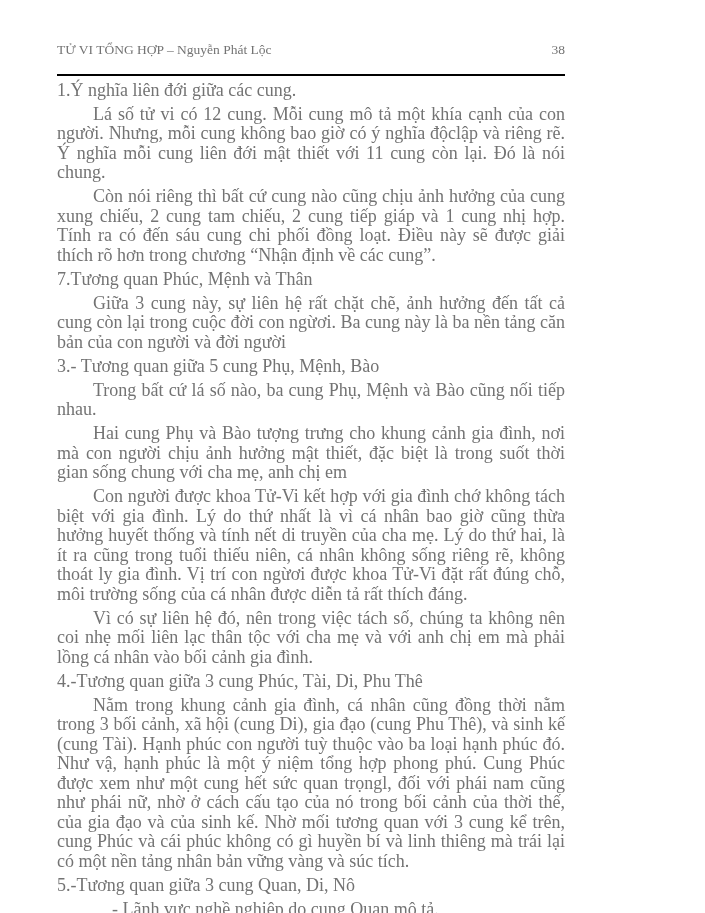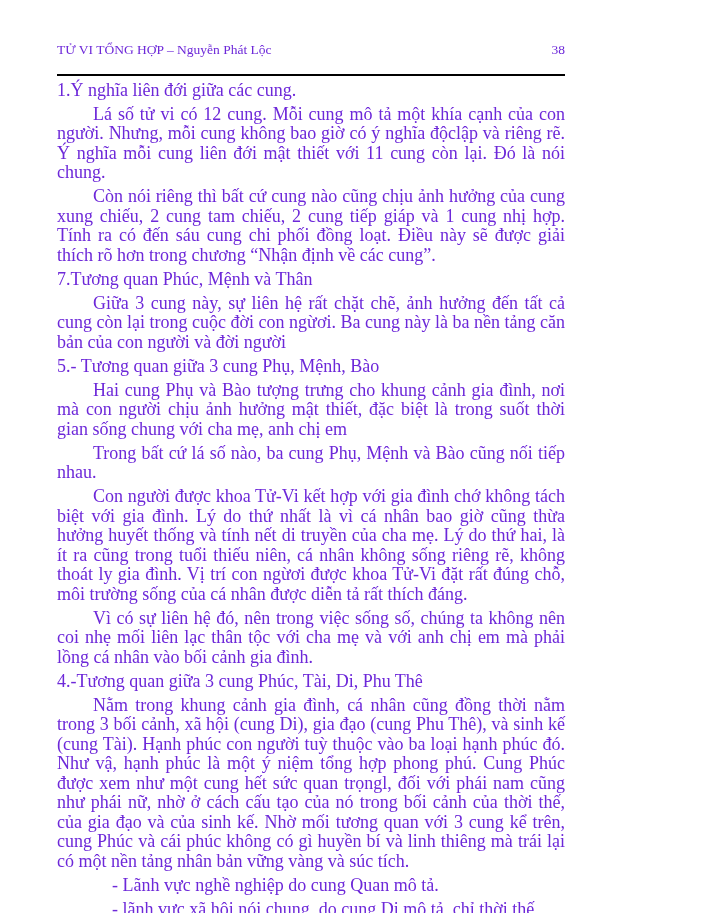--- a/index.html
+++ b/index.html
@@ -8,21 +8,21 @@
     background: #ffffff;
   }
   .page {
     position: relative;
     width: 625px;
     height: 913px;
     background: #ffffff;
     box-sizing: border-box;
     padding: 42px 60px 0 57px;
     font-family: "Liberation Serif", "DejaVu Serif", serif;
-    color: #6d28d9;
+    color: #737373;
     overflow: hidden;
   }
   .page-header {
     display: flex;
     justify-content: space-between;
     align-items: baseline;
     font-size: 13.5px;
     line-height: 16px;
   }
   .header-rule {
@@ -60,24 +60,25 @@
   </header>
 
   <hr class="header-rule">
 
   <main class="page-body">
     <p class="heading">1.Ý nghĩa liên đới giữa các cung.</p>
     <p class="para">Lá số tử vi có 12 cung. Mỗi cung mô tả một khía cạnh của con người. Nhưng, mỗi cung không bao giờ có ý nghĩa độclập và riêng rẽ. Ý nghĩa mỗi cung liên đới mật thiết với 11 cung còn lại. Đó là nói chung.</p>
     <p class="para">Còn nói riêng thì bất cứ cung nào cũng chịu ảnh hưởng của cung xung chiếu, 2 cung tam chiếu, 2 cung tiếp giáp và 1 cung nhị hợp. Tính ra có đến sáu cung chi phối đồng loạt. Điều này sẽ được giải thích rõ hơn trong chương “Nhận định về các cung”.</p>
     <p class="heading">7.Tương quan Phúc, Mệnh và Thân</p>
     <p class="para">Giữa 3 cung này, sự liên hệ rất chặt chẽ, ảnh hưởng đến tất cả cung còn lại trong cuộc đời con ngừơi. Ba cung này là ba nền tảng căn bản của con người và đời người</p>
-    <p class="heading">5.- Tương quan giữa 3 cung Phụ, Mệnh, Bào</p>
+    <p class="heading">3.- Tương quan giữa 5 cung Phụ, Mệnh, Bào</p>
+    <p class="para">Trong bất cứ lá số nào, ba cung Phụ, Mệnh và Bào cũng nối tiếp nhau.</p>
     <p class="para">Hai cung Phụ và Bào tượng trưng cho khung cảnh gia đình, nơi mà con người chịu ảnh hưởng mật thiết, đặc biệt là trong suốt thời gian sống chung với cha mẹ, anh chị em</p>
-    <p class="para">Trong bất cứ lá số nào, ba cung Phụ, Mệnh và Bào cũng nối tiếp nhau.</p>
     <p class="para">Con người được khoa Tử-Vi kết hợp với gia đình chớ không tách biệt với gia đình. Lý do thứ nhất là vì cá nhân bao giờ cũng thừa hưởng huyết thống và tính nết di truyền của cha mẹ. Lý do thứ hai, là ít ra cũng trong tuổi thiếu niên, cá nhân không sống riêng rẽ, không thoát ly gia đình. Vị trí con ngừơi được khoa Tử-Vi đặt rất đúng chỗ, môi trường sống của cá nhân được diễn tả rất thích đáng.</p>
-    <p class="para">Vì có sự liên hệ đó, nên trong việc sống số, chúng ta không nên coi nhẹ mối liên lạc thân tộc với cha mẹ và với anh chị em mà phải lồng cá nhân vào bối cảnh gia đình.</p>
+    <p class="para">Vì có sự liên hệ đó, nên trong việc tách số, chúng ta không nên coi nhẹ mối liên lạc thân tộc với cha mẹ và với anh chị em mà phải lồng cá nhân vào bối cảnh gia đình.</p>
     <p class="heading">4.-Tương quan giữa 3 cung Phúc, Tài, Di, Phu Thê</p>
     <p class="para">Nằm trong khung cảnh gia đình, cá nhân cũng đồng thời nằm trong 3 bối cảnh, xã hội (cung Di), gia đạo (cung Phu Thê), và sinh kế (cung Tài). Hạnh phúc con người tuỳ thuộc vào ba loại hạnh phúc đó. Như vậ, hạnh phúc là một ý niệm tổng hợp phong phú. Cung Phúc được xem như một cung hết sức quan trọngl, đối với phái nam cũng như phái nữ, nhờ ở cách cấu tạo của nó trong bối cảnh của thời thế, của gia đạo và của sinh kế. Nhờ mối tương quan với 3 cung kể trên, cung Phúc và cái phúc không có gì huyền bí và linh thiêng mà trái lại có một nền tảng nhân bản vững vàng và súc tích.</p>
+    <p class="heading">5.-Tương quan giữa 3 cung Quan, Di, Nô</p>
     <p class="bullet">- Lãnh vực nghề nghiệp do cung Quan mô tả.</p>
     <p class="bullet">- lãnh vực xã hội nói chung, do cung Di mô tả, chỉ thời thế, hoàn cảnh sin hoạt đối ngoại.</p>
   </main>
 
 </div>
 
 </body></html>

